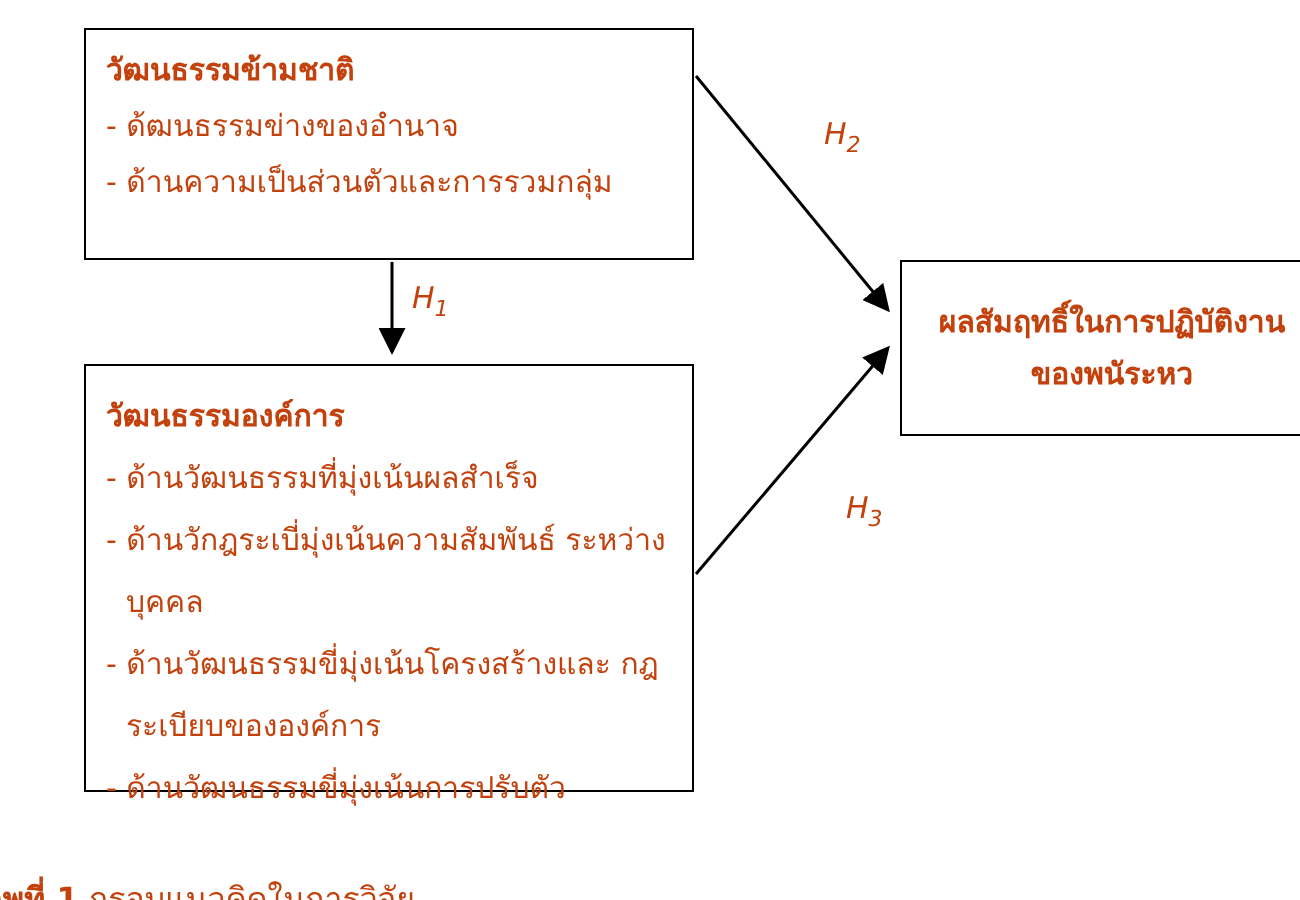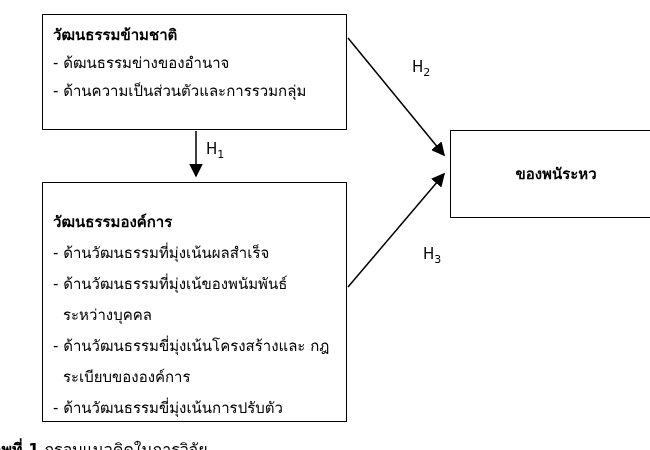--- a/index.html
+++ b/index.html
@@ -7,21 +7,21 @@
     padding: 0;
     background: #ffffff;
   }
   .canvas {
     position: relative;
     width: 650px;
     height: 450px;
     background: #ffffff;
     overflow: hidden;
     font-family: "DejaVu Sans", sans-serif;
-    color: #000000;
+    color: #c2410c;
   }
   .arrow-layer {
     position: absolute;
     left: 0; top: 0;
     width: 650px; height: 450px;
     pointer-events: none;
   }
   .box {
     position: absolute;
     background: #ffffff;
@@ -30,22 +30,22 @@
     font-size: 15px;
   }
   .box-transnational {
     left: 42px; top: 14px;
     width: 305px; height: 116px;
     padding: 6px 10px;
     line-height: 28px;
   }
   .box-organizational {
     left: 42px; top: 182px;
-    width: 305px; height: 240px;
-    padding: 24px 10px;
+    width: 305px; height: 214px;
+    padding: 10px 10px;
     line-height: 31px;
   }
   .box-outcome {
     left: 450px; top: 130px;
     width: 212px; height: 88px;
     display: flex;
     flex-direction: column;
     align-items: center;
     justify-content: center;
     font-weight: bold;
@@ -56,20 +56,21 @@
     font-weight: bold;
   }
   .box-item {
     padding-left: 10px;
     text-indent: -10px;
   }
   .hlabel {
     position: absolute;
     font-size: 15px;
     line-height: 18px;
+    font-style: italic;
   }
   .hlabel sub {
     font-size: 11px;
   }
   .hlabel-h1 { left: 206px; top: 140px; }
   .hlabel-h2 { left: 412px; top: 58px; }
   .hlabel-h3 { left: 423px; top: 245px; }
   .caption {
     position: absolute;
     left: -18px;
@@ -97,26 +98,27 @@
 
   <div class="box box-transnational">
     <div class="box-title">วัฒนธรรมข้ามชาติ</div>
     <div class="box-item">- ด้ฒนธรรมข่างของอำนาจ</div>
     <div class="box-item">- ด้านความเป็นส่วนตัวและการรวมกลุ่ม</div>
   </div>
 
   <div class="box box-organizational">
     <div class="box-title">วัฒนธรรมองค์การ</div>
     <div class="box-item">- ด้านวัฒนธรรมที่มุ่งเน้นผลสำเร็จ</div>
-    <div class="box-item">- ด้านวัฒนธรรมที่มุ่งเน้ของพนัมพันธ์ ระหว่างบุคคล</div>
+    <div class="box-item">- ด้านวักฎระเบี่มุ่งเน้นความสัมพันธ์ ระหว่างบุคคล</div>
     <div class="box-item">- ด้านวัฒนธรรมขี่มุ่งเน้นโครงสร้างและ กฎระเบียบขององค์การ</div>
     <div class="box-item">- ด้านวัฒนธรรมขี่มุ่งเน้นการปรับตัว</div>
   </div>
 
   <div class="box box-outcome">
+    <div>ผลสัมฤทธิ์ในการปฏิบัติงาน</div>
     <div>ของพนัระหว</div>
   </div>
 
   <div class="hlabel hlabel-h1"><span>H</span><sub>1</sub></div>
 
   <div class="hlabel hlabel-h2"><span>H</span><sub>2</sub></div>
 
   <div class="hlabel hlabel-h3"><span>H</span><sub>3</sub></div>
 
   <div class="caption">

